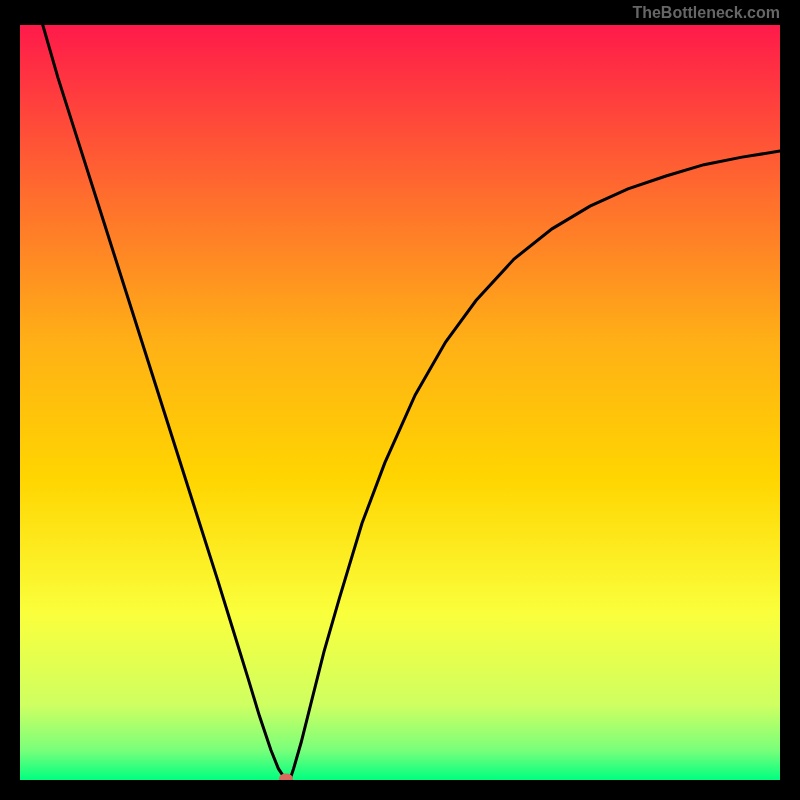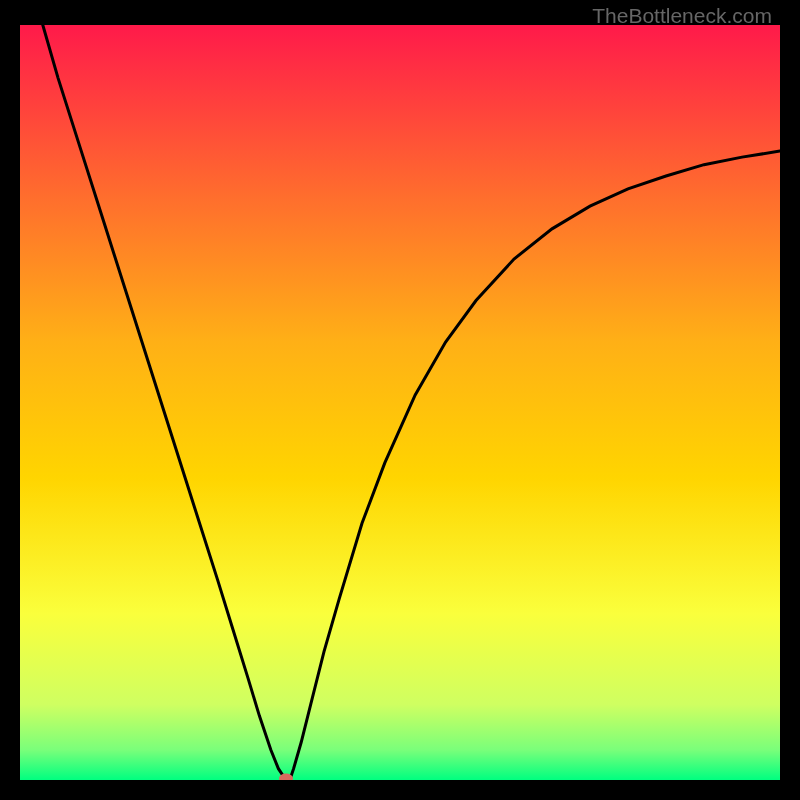--- a/index.html
+++ b/index.html
@@ -7,24 +7,24 @@
     padding: 0;
     width: 800px;
     height: 800px;
     background: #000;
     position: relative;
     font-family: Arial, sans-serif;
   }
   .watermark {
     position: absolute;
     top: 4px;
-    right: 28px;
+    right: 20px;
     color: #666;
-    font-size: 21px;
-    font-weight: 400;
+    font-size: 16px;
+    font-weight: 700;
     z-index: 5;
   }
   .plot-outer {
     position: absolute;
     left: 20px;
     top: 25px;
     width: 760px;
     height: 755px;
     background: #000;
   }

